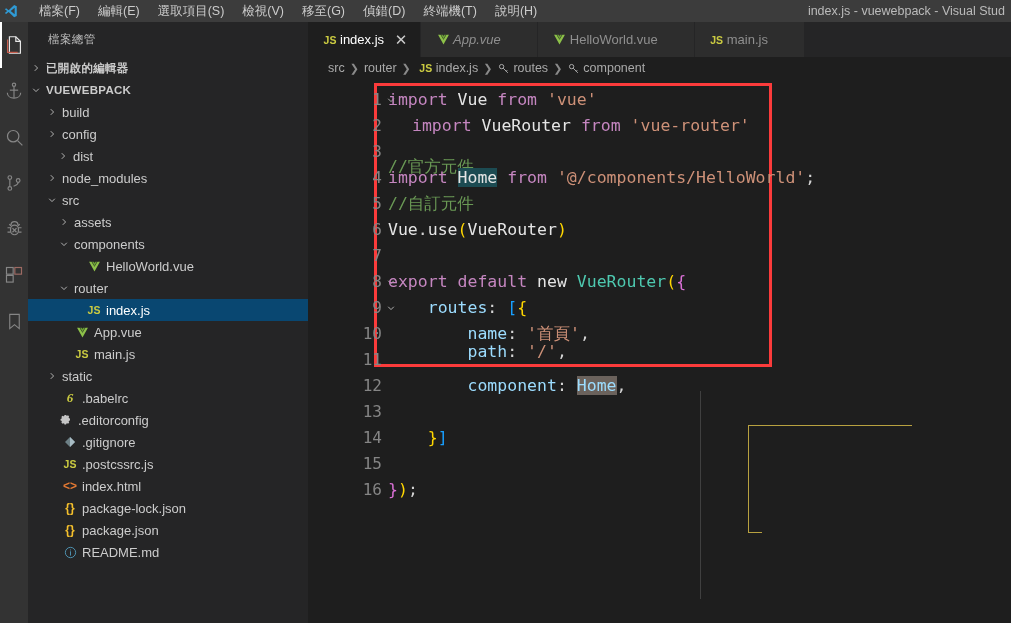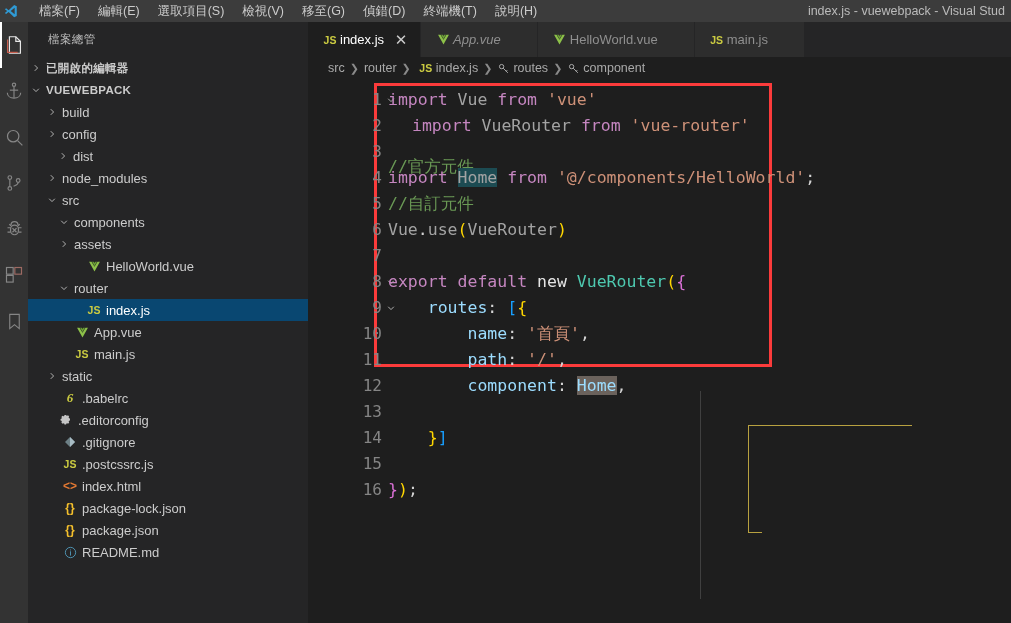--- a/index.html
+++ b/index.html
@@ -109,21 +109,21 @@
   }
   .fold {
     position: absolute; left: 76px; width: 14px; height: 26px;
     display: flex; align-items: center; justify-content: center; color: #c5c5c5;
   }
   .code-text { position: absolute; left: 80px; }
 
   
   .t-kw   { color: #c586c0; }
   .t-kw2  { color: #e5e5e5; }
-  .t-id   { color: #a3a3a3; }
+  .t-id   { color: #e5e5e5; }
   .t-type { color: #4ec9b0; }
   .t-str  { color: #ce9178; }
   .t-cmt  { color: #6a9955; }
   .t-plain{ color: #d4d4d4; }
   .t-b1   { color: #ffd700; }
   .t-b2   { color: #da70d6; }
   .t-b3   { color: #179fff; }
   .t-prop { color: #9cdcfe; }
   .hl-occ { background: #1c4b52; }
   .hl-sel { background: #6b625c; color: #9cdcfe; }
@@ -270,32 +270,32 @@
           <span class="chev">
             <svg width="10" height="10" viewBox="0 0 16 16" fill="none" stroke="#c5c5c5" stroke-width="1.4">
               <path d="M3.5 6 8 10.5 12.5 6"></path>
             </svg>
           </span>
           <span class="flabel">src</span>
         </div>
         <div class="tree-row" style="padding-left: 28px;">
           <span class="chev">
             <svg width="10" height="10" viewBox="0 0 16 16" fill="none" stroke="#c5c5c5" stroke-width="1.4">
+              <path d="M6 3.5 10.5 8 6 12.5"></path>
+            </svg>
+          </span>
+          <span class="flabel">assets</span>
+        </div>
+        <div class="tree-row" style="padding-left: 28px;">
+          <span class="chev">
+            <svg width="10" height="10" viewBox="0 0 16 16" fill="none" stroke="#c5c5c5" stroke-width="1.4">
               <path d="M3.5 6 8 10.5 12.5 6"></path>
             </svg>
           </span>
           <span class="flabel">components</span>
-        </div>
-        <div class="tree-row" style="padding-left: 28px;">
-          <span class="chev">
-            <svg width="10" height="10" viewBox="0 0 16 16" fill="none" stroke="#c5c5c5" stroke-width="1.4">
-              <path d="M6 3.5 10.5 8 6 12.5"></path>
-            </svg>
-          </span>
-          <span class="flabel">assets</span>
         </div>
         <div class="tree-row" style="padding-left: 40px;">
           <span class="chev"></span>
           <span class="ficon">
             <svg width="13" height="13" viewBox="0 0 24 24">
               <path d="M2 3h4.5L12 12.5 17.5 3H22L12 21z" fill="#8dc149"></path>
               <path d="M7.5 3h3L12 5.6 13.5 3h3L12 11z" fill="#6a9f34"></path>
             </svg>
           </span>
           <span class="flabel">HelloWorld.vue</span>
@@ -520,21 +520,21 @@
         <div class="lineno" style="top: 216px;">9</div>
         <div class="fold" style="top: 216px;">
           <svg width="10" height="10" viewBox="0 0 16 16" fill="none" stroke="#c5c5c5" stroke-width="1.4">
             <path d="M3.5 6 8 10.5 12.5 6"></path>
           </svg>
         </div>
         <div class="code-line code-text" style="top: 216px;"><span class="t-plain">    </span><span class="t-prop">routes</span><span class="t-plain">: </span><span class="t-b3">[</span><span class="t-b1">{</span></div>
         <div class="lineno" style="top: 242px;">10</div>
         <div class="code-line code-text" style="top: 242px;"><span class="t-plain">        </span><span class="t-prop">name</span><span class="t-plain">: </span><span class="t-str">'首頁'</span><span class="t-plain">,</span></div>
         <div class="lineno" style="top: 268px;">11</div>
-        <div class="code-line code-text" style="top: 268px;"><span class="t-plain">        </span><span class="t-prop">path</span><span class="t-plain">: </span><span class="t-str">'/'</span><span class="t-plain">,</span></div>
+        <div class="code-line code-text" style="top: 260px;"><span class="t-plain">        </span><span class="t-prop">path</span><span class="t-plain">: </span><span class="t-str">'/'</span><span class="t-plain">,</span></div>
         <div class="lineno" style="top: 294px;">12</div>
         <div class="code-line code-text" style="top: 294px;"><span class="t-plain">        </span><span class="t-prop">component</span><span class="t-plain">: </span><span class="t-id hl-sel">Home</span><span class="t-plain">,</span></div>
         <div class="lineno" style="top: 320px;">13</div>
         <div class="code-line code-text" style="top: 320px;"></div>
         <div class="lineno" style="top: 346px;">14</div>
         <div class="code-line code-text" style="top: 346px;"><span class="t-plain">    </span><span class="t-b1">}</span><span class="t-b3">]</span></div>
         <div class="lineno" style="top: 372px;">15</div>
         <div class="code-line code-text" style="top: 372px;"></div>
         <div class="lineno" style="top: 398px;">16</div>
         <div class="code-line code-text" style="top: 398px;"><span class="t-b2">}</span><span class="t-b1">)</span><span class="t-plain">;</span></div>

